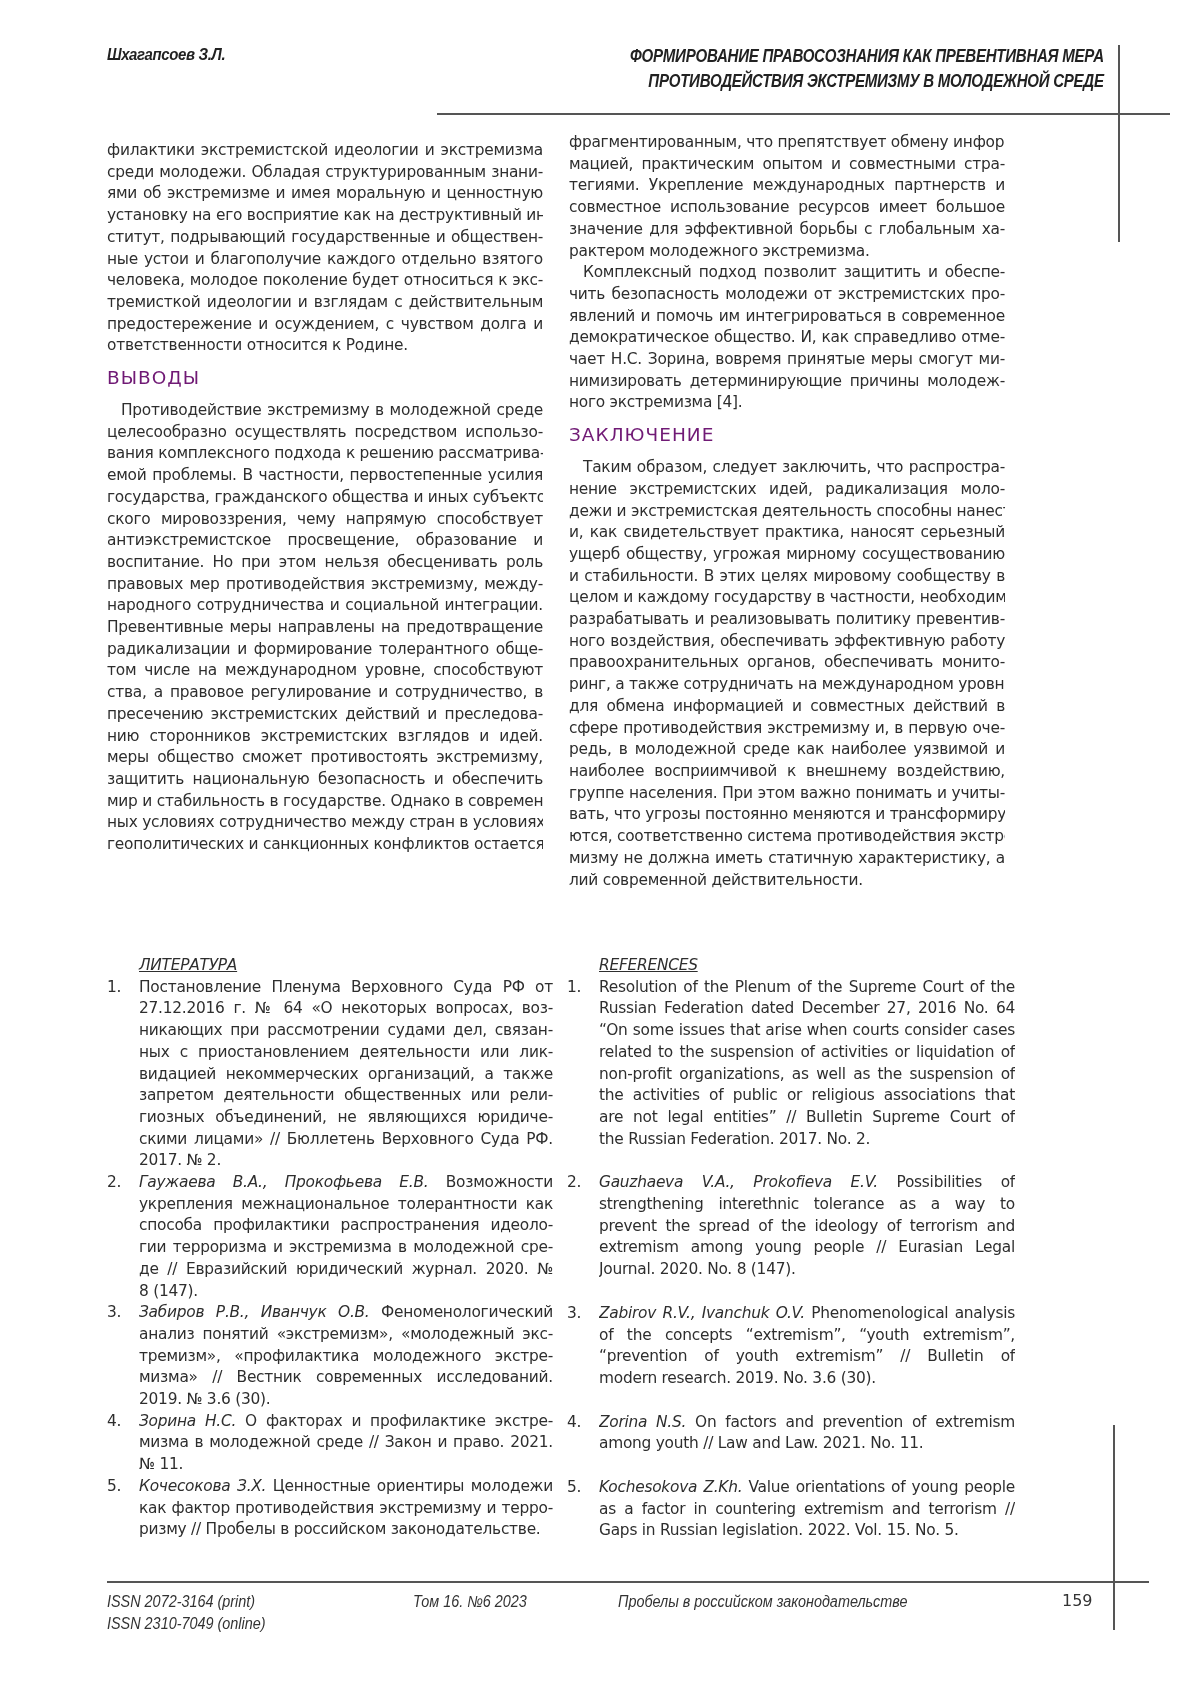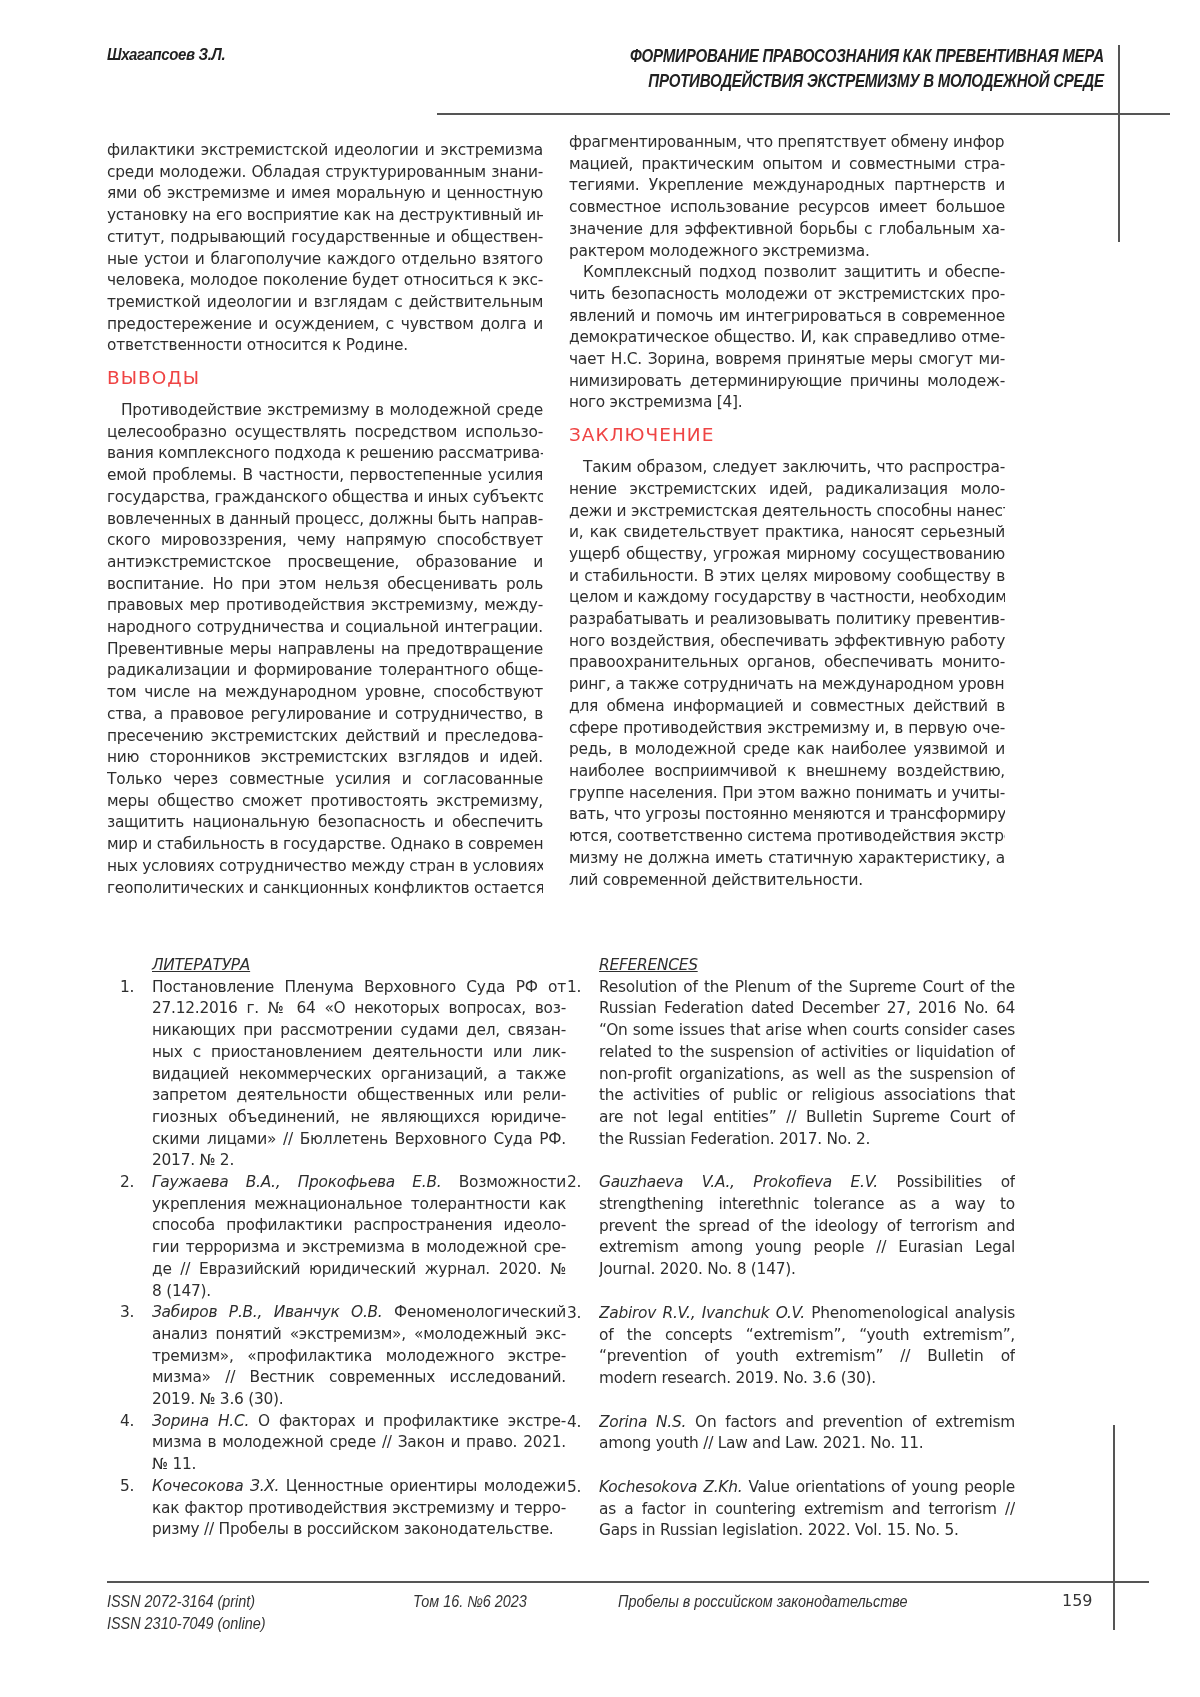--- a/index.html
+++ b/index.html
@@ -10,27 +10,27 @@
   .header-author { position: absolute; left: 107px; top: 45px; font-size: 17px; font-style: italic; font-weight: bold;
                    font-family: "Liberation Sans Narrow", "Liberation Sans", sans-serif; letter-spacing: -0.4px; color:#222; transform: scaleX(0.88); transform-origin: left top; }
   .header-title { position: absolute; right: 96px; top: 44px; text-align: right; font-size: 17.5px; line-height: 25px; font-weight: bold; font-style: italic;
                   font-family: "Liberation Sans", sans-serif; color:#222; letter-spacing: -0.3px; transform: scaleX(0.86); transform-origin: right top; white-space: nowrap; }
 
   .col { position: absolute; width: 436px; font-size: 15.4px; line-height: 21.7px; text-align: justify; color:#2e2e2e;
          font-family: "DejaVu Sans", sans-serif; letter-spacing: -0.25px; }
   .col p { margin: 0; }
   .col .line { display: block; text-align: justify; text-align-last: justify; white-space: nowrap; overflow: hidden; }
   .col .line.last { text-align-last: left; }
-  .col h2 { font-size: 18.5px; font-weight: normal; letter-spacing: 1px; margin: 8px 0 9px 0; line-height: 26px; color:#ef4444; }
+  .col h2 { font-size: 18.5px; font-weight: normal; letter-spacing: 1px; margin: 8px 0 9px 0; line-height: 26px; color:#701a75; }
 
   #col-left { left: 107px; top: 140px; }
   #col-right { left: 569px; top: 132px; }
 
   .refs { position: absolute; width: 446px; font-size: 15.4px; line-height: 21.7px; color:#2e2e2e; letter-spacing: -0.25px; }
-  #refs-left { left: 120px; top: 955px; }
+  #refs-left { left: 107px; top: 955px; }
   #refs-right { left: 567px; top: 955px; width: 448px; }
   .refs-heading { margin-left: 32px; font-style: italic; text-decoration: underline; font-size: 15.4px; margin-bottom: 0; }
   .ref-item { display: flex; }
   .ref-num { width: 32px; flex: 0 0 32px; }
   .ref-text { flex: 1; text-align: justify; }
   .ref-text .ln { display: block; text-align: justify; text-align-last: justify; white-space: nowrap; overflow: hidden; }
   .ref-text .ln.last { text-align-last: left; }
   .ref-text i { font-style: italic; }
   .gap { height: 22px; }
 
@@ -65,33 +65,31 @@
       <span class="line">предостережение и осуждением, с чувством долга и</span>
       <span class="line last">ответственности относится к Родине.</span>
     </p>
   <h2>ВЫВОДЫ</h2>
   <p class="indent-first">
       <span class="line" style="text-indent: 14px;">Противодействие экстремизму в молодежной среде</span>
       <span class="line">целесообразно осуществлять посредством использо-</span>
       <span class="line">вания комплексного подхода к решению рассматрива-</span>
       <span class="line">емой проблемы. В частности, первостепенные усилия</span>
       <span class="line">государства, гражданского общества и иных субъектов,</span>
-      <span class="line">вовлеченных в данный процесс, должны быть направ-</span>
       <span class="line">ского мировоззрения, чему напрямую способствует</span>
       <span class="line">антиэкстремистское просвещение, образование и</span>
       <span class="line">воспитание. Но при этом нельзя обесценивать роль</span>
       <span class="line">правовых мер противодействия экстремизму, между-</span>
       <span class="line">народного сотрудничества и социальной интеграции.</span>
       <span class="line">Превентивные меры направлены на предотвращение</span>
       <span class="line">радикализации и формирование толерантного обще-</span>
       <span class="line">том числе на международном уровне, способствуют</span>
       <span class="line">ства, а правовое регулирование и сотрудничество, в</span>
       <span class="line">пресечению экстремистских действий и преследова-</span>
       <span class="line">нию сторонников экстремистских взглядов и идей.</span>
-      <span class="line">Только через совместные усилия и согласованные</span>
       <span class="line">меры общество сможет противостоять экстремизму,</span>
       <span class="line">защитить национальную безопасность и обеспечить</span>
       <span class="line">мир и стабильность в государстве. Однако в современ-</span>
       <span class="line">ных условиях сотрудничество между стран в условиях</span>
       <span class="line last">геополитических и санкционных конфликтов остается</span>
     </p>
 </div>
 
 <div class="col" id="col-right">
   <p>

